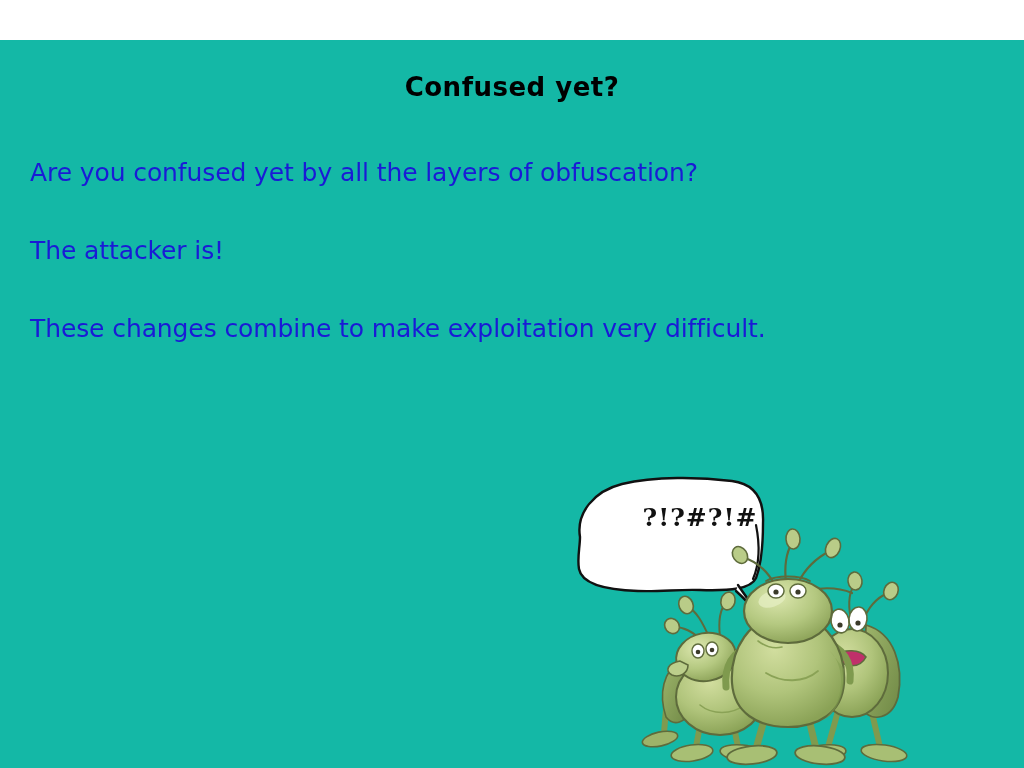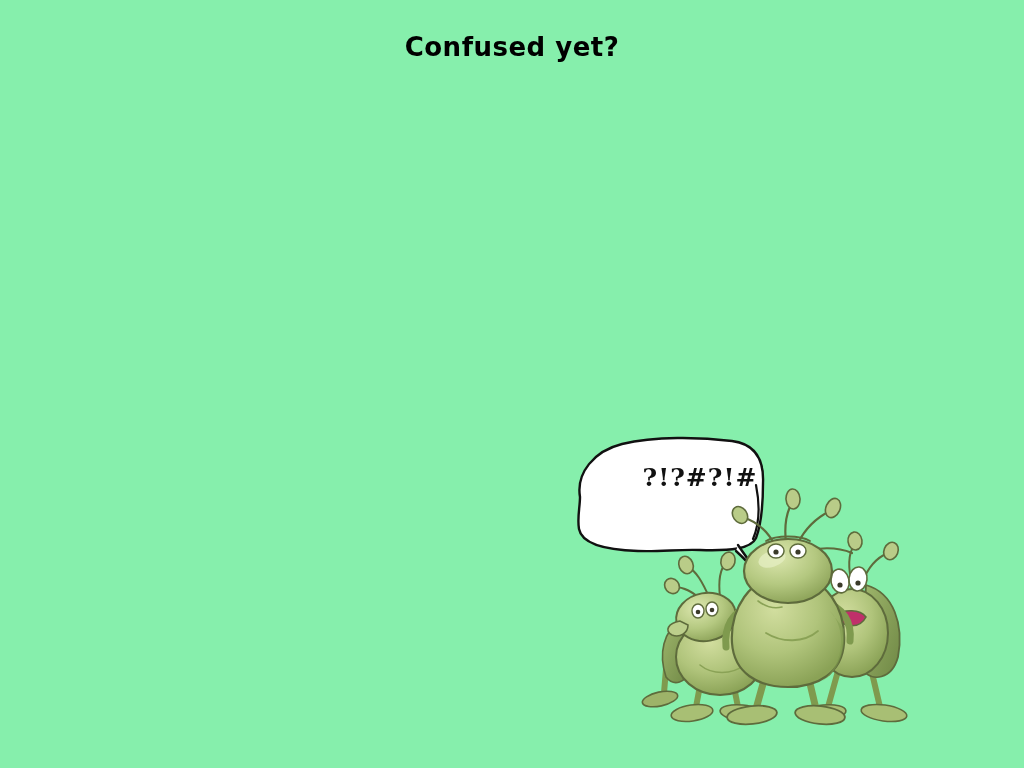--- a/index.html
+++ b/index.html
@@ -11,21 +11,22 @@
     width: 1024px;
     height: 768px;
     position: relative;
     overflow: hidden;
     font-family: "DejaVu Sans", sans-serif;
   }
 
   .slide {
     position: absolute;
     inset: 0;
-    background: #86efac;
+    background: #14b8a6;
+    margin-top: 40px;
   }
 
   
   .slide-title {
     position: absolute;
     top: 30px;
     left: 0;
     width: 1024px;
     text-align: center;
     font-family: "DejaVu Sans", sans-serif;
@@ -78,20 +79,25 @@
     pointer-events: none;
   }
 </style>
 </head>
 <body>
 
 <div class="slide">
 
   <div class="slide-title">Confused yet?</div>
 
+  <div class="body-block">
+    <p class="body-line">Are you confused yet by all the layers of obfuscation?</p>
+    <p class="body-line">The attacker is!</p>
+    <p class="body-line">These changes combine to make exploitation very difficult.</p>
+  </div>
 
   <div class="cartoon">
 
     <svg width="380" height="320" viewBox="0 0 380 320">
 
       <defs>
         <radialGradient id="bodyGrad" cx="38%" cy="30%" r="72%">
           <stop offset="0%" stop-color="#d2de9f"></stop>
           <stop offset="55%" stop-color="#b0c47b"></stop>
           <stop offset="100%" stop-color="#8aa256"></stop>

